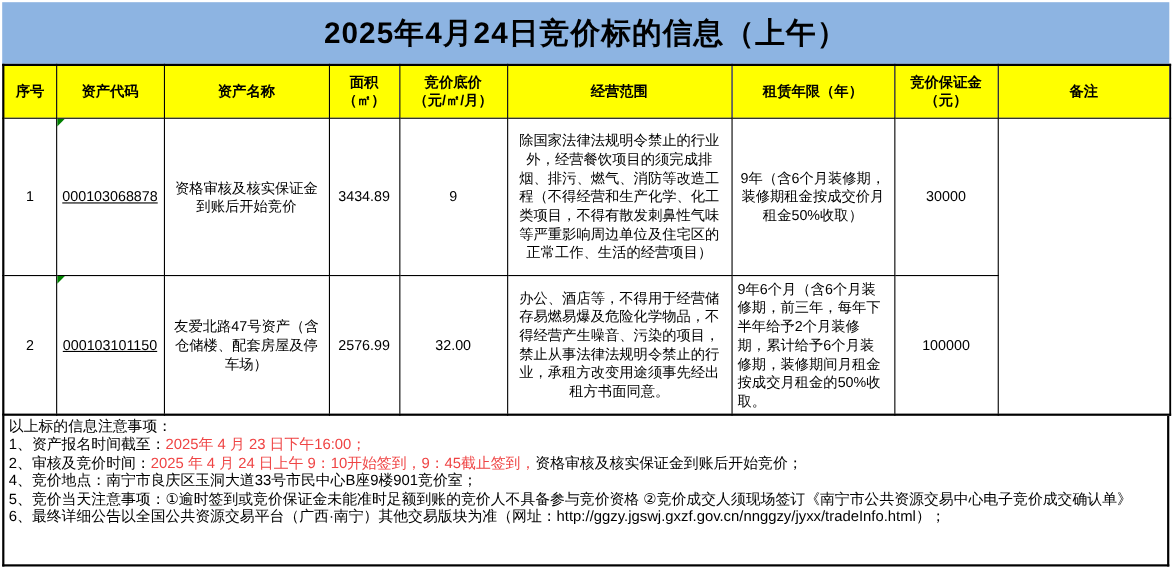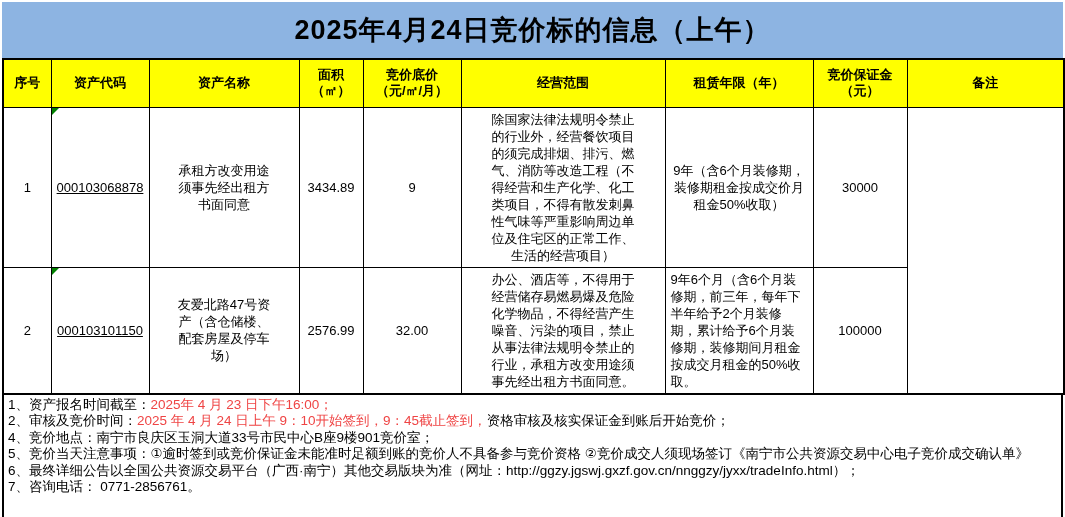--- a/index.html
+++ b/index.html
@@ -21,21 +21,21 @@
     border:1px solid #000;vertical-align:middle;text-align:center;
     overflow:hidden;padding:1px 3px;box-sizing:border-box;
   }
   .grid thead tr{height:48px;border-radius:21px;}
   .grid thead th{
     background:#FFFF00;font-size:13px;font-weight:bold;white-space:pre-line;line-height:16px;
   }
   tr.r1{height:143px;}
   tr.r2{height:120px;}
   .grid td{font-size:13px;line-height:17px;}
-  td.scope{padding:3px 24px;text-align:center;}
+  td.scope{padding:3px 7px;text-align:center;}
   td.lease-left{text-align:center;padding:3px 5px;}
   td.lease-center{text-align:left;padding:3px 5px;}
   td.code-cell{position:relative;text-decoration:underline;}
   .flag{
     position:absolute;top:0;left:0;width:0;height:0;
     border-top:7px solid #008000;border-right:7px solid transparent;
   }
   .notes{
     width:1061px;height:137px;box-sizing:border-box;
     border:2px solid #000;border-top:none;
@@ -80,21 +80,21 @@
         <th>备注</th>
       </tr>
     </thead>
     <tbody>
       <tr class="r1">
         <td>1</td>
         <td class="code-cell">
           <span class="flag"></span>
           <span>000103068878</span>
         </td>
-        <td class="scope">承租方改变用途须事先经出租方书面同意</td>
+        <td class="scope">资格审核及核实保证金到账后开始竞价</td>
         <td>3434.89</td>
         <td>9</td>
         <td class="scope">除国家法律法规明令禁止的行业外，经营餐饮项目的须完成排烟、排污、燃气、消防等改造工程（不得经营和生产化学、化工类项目，不得有散发刺鼻性气味等严重影响周边单位及住宅区的正常工作、生活的经营项目）</td>
         <td class="lease-left">9年（含6个月装修期，装修期租金按成交价月租金50%收取）</td>
         <td>30000</td>
         <td rowspan="2"></td>
       </tr>
       <tr class="r2">
         <td>2</td>
         <td class="code-cell">
@@ -105,21 +105,21 @@
         <td>2576.99</td>
         <td>32.00</td>
         <td class="scope">办公、酒店等，不得用于经营储存易燃易爆及危险化学物品，不得经营产生噪音、污染的项目，禁止从事法律法规明令禁止的行业，承租方改变用途须事先经出租方书面同意。</td>
         <td class="lease-center">9年6个月（含6个月装修期，前三年，每年下半年给予2个月装修期，累计给予6个月装修期，装修期间月租金按成交月租金的50%收取。</td>
         <td>100000</td>
       </tr>
     </tbody>
   </table>
 
   <div class="notes">
+    <div>以上标的信息注意事项：</div>
     <div><span>1、资产报名时间截至：</span><span class="red">2025年 4 月 23 日下午16:00；</span><span></span></div>
     <div><span>2、审核及竞价时间：</span><span class="red">2025 年 4 月 24 日上午 9：10开始签到，9：45截止签到，</span><span>资格审核及核实保证金到账后开始竞价；</span></div>
     <div><span>4、竞价地点：南宁市良庆区玉洞大道33号市民中心B座9楼901竞价室；</span><span class="red"></span><span></span></div>
     <div><span>5、竞价当天注意事项：①逾时签到或竞价保证金未能准时足额到账的竞价人不具备参与竞价资格 ②竞价成交人须现场签订《南宁市公共资源交易中心电子竞价成交确认单》</span><span class="red"></span><span></span></div>
     <div><span>6、最终详细公告以全国公共资源交易平台（广西·南宁）其他交易版块为准（网址：http://ggzy.jgswj.gxzf.gov.cn/nnggzy/jyxx/tradeInfo.html）；</span><span class="red"></span><span></span></div>
-    <div><span>7、咨询电话： 0771-2856761。</span><span class="red"></span><span></span></div>
   </div>
 
 </div>
 
 </body></html>

